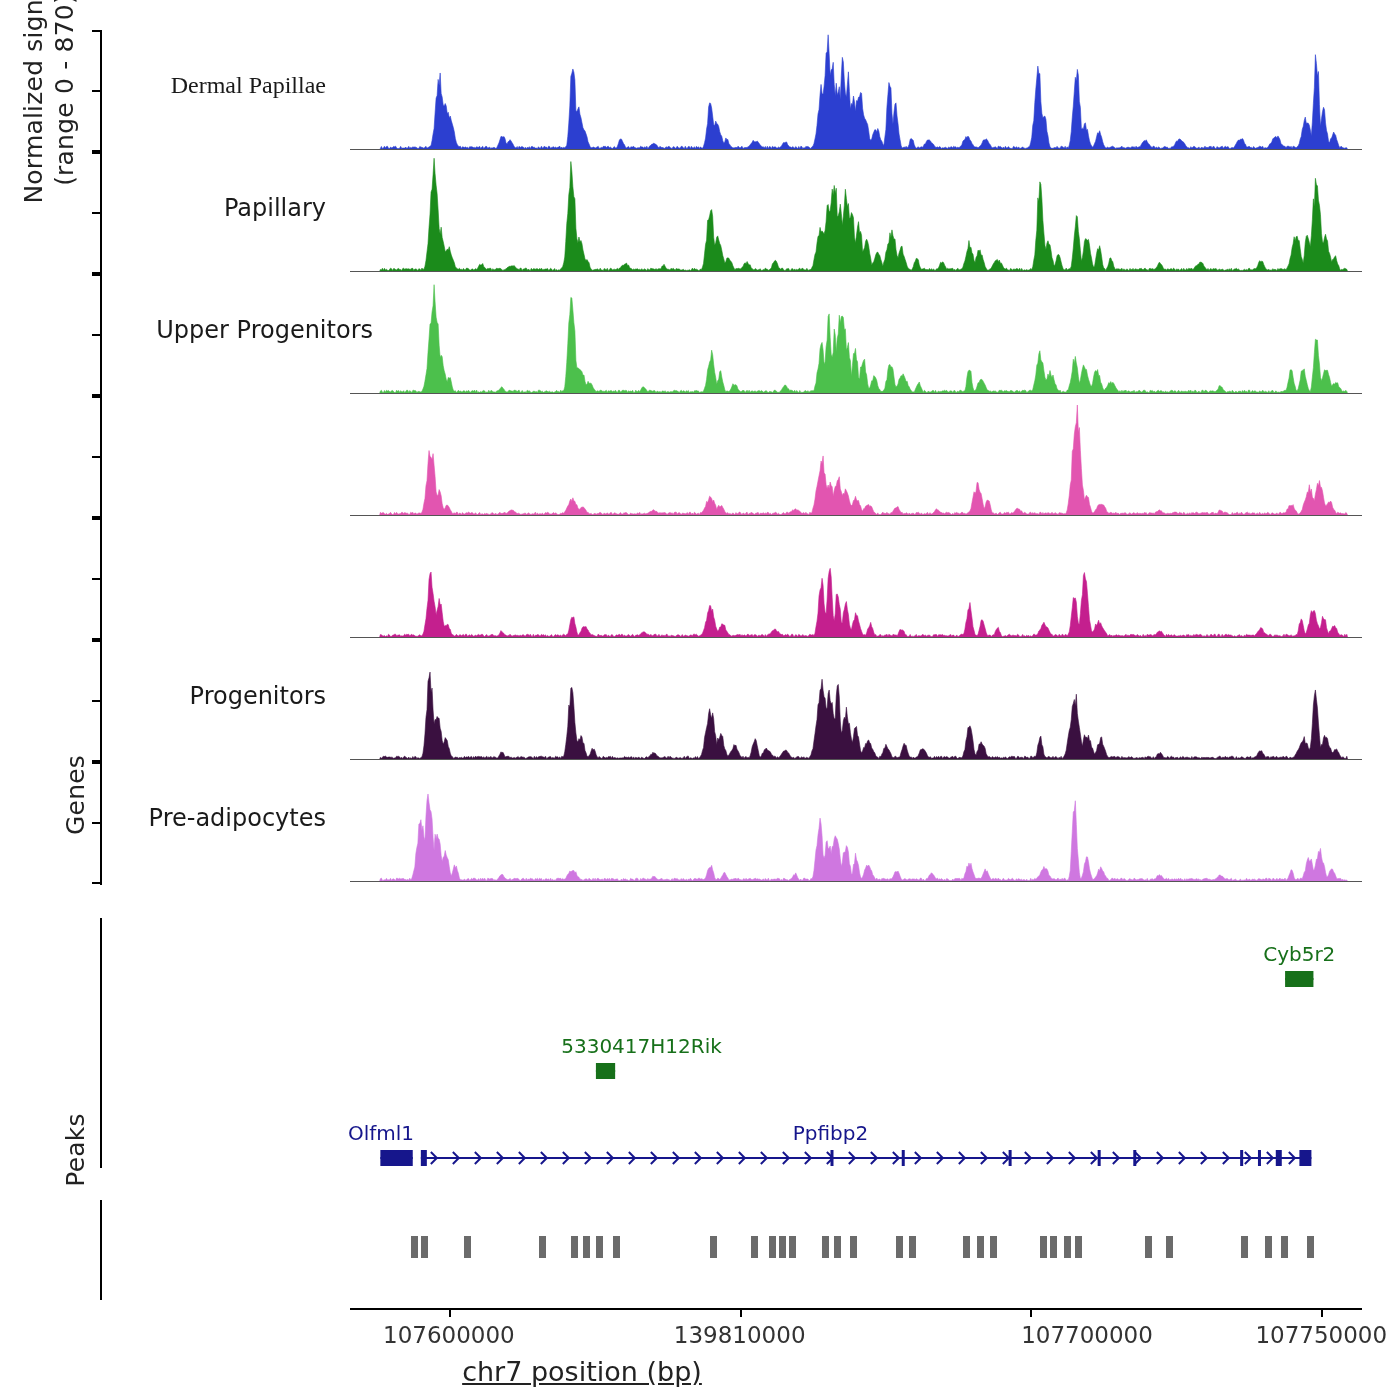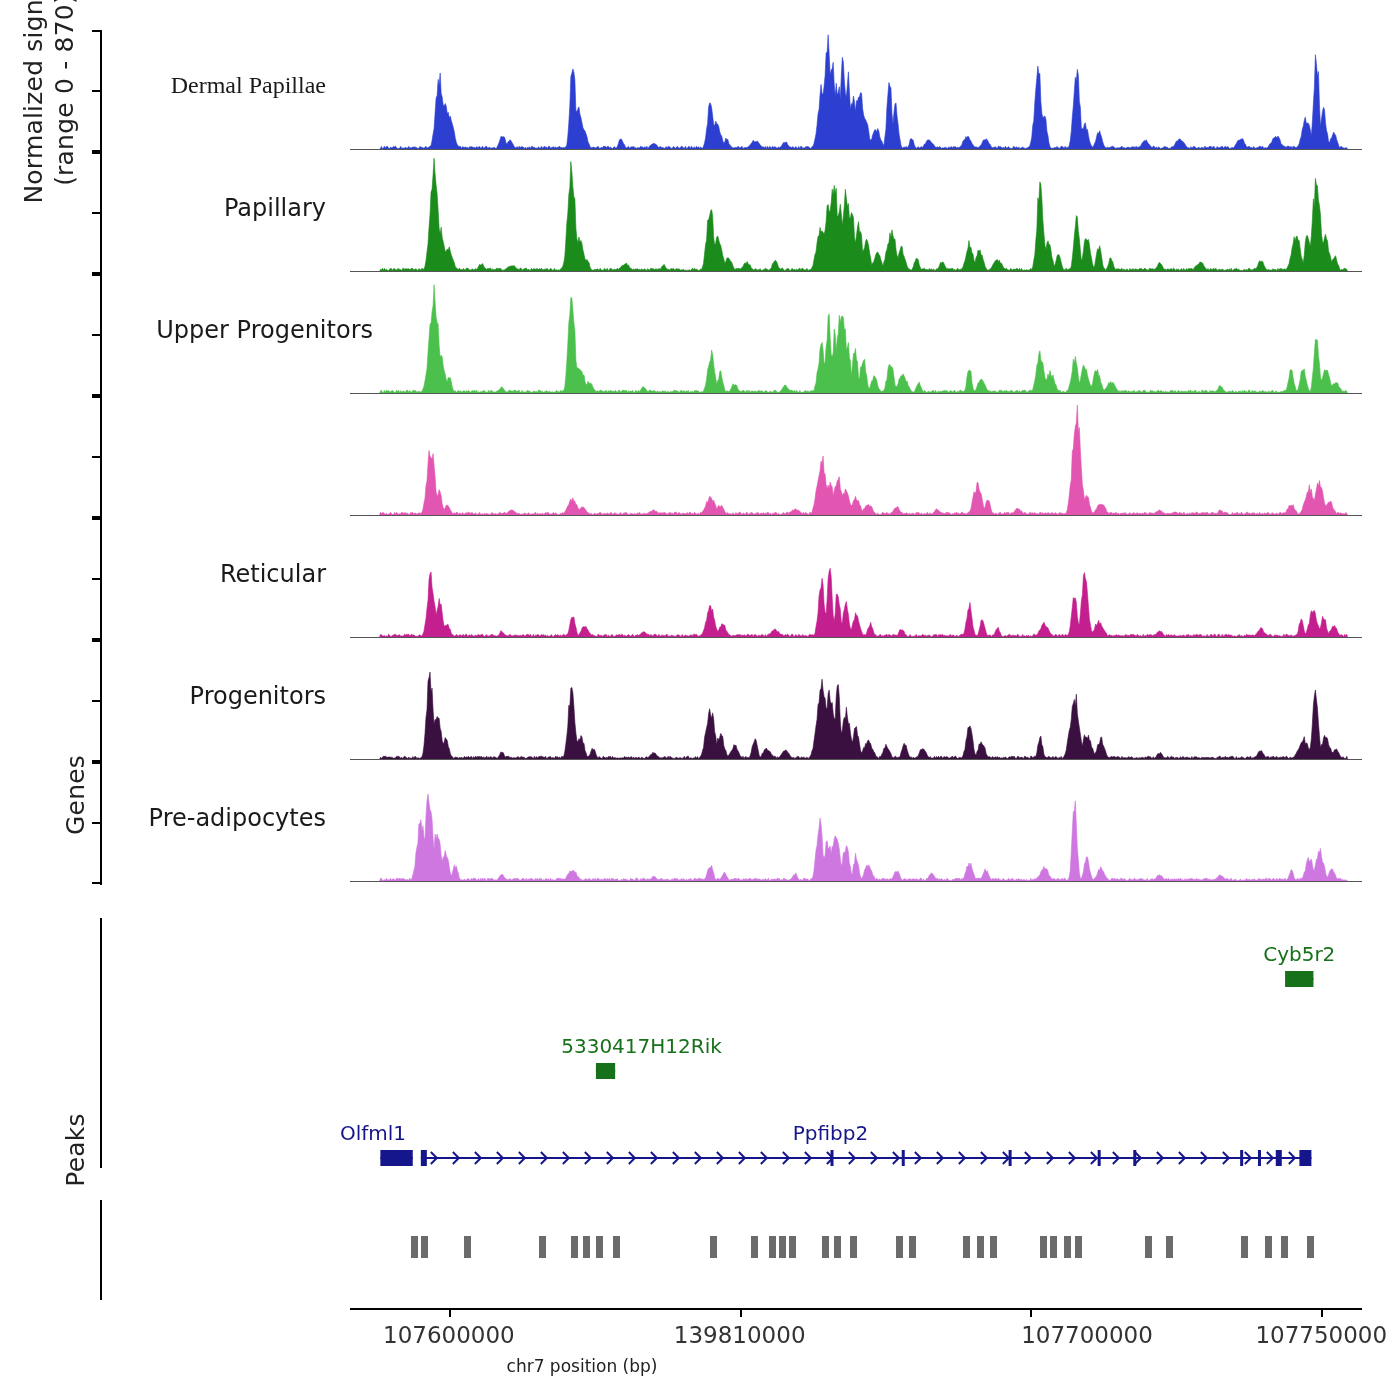--- a/index.html
+++ b/index.html
@@ -138,22 +138,23 @@
     color: #333;
     transform: translateX(-50%);
     white-space: nowrap;
   }
   .xlabel {
     position: absolute;
     left: 0;
     top: 1356px;
     width: 1164px;
     text-align: center;
-    font-size: 17px;
+    font-size: 27px;
     color: #222;
+    text-decoration: underline;
   }
 </style>
 </head>
 <body>
 
 <div id="root">
 
   <div class="ylabel">Normalized signal
 (range 0 - 870)</div>
 
@@ -352,20 +353,19 @@
       <div class="xtick" style="left: 1030.48px;"></div>
       <div class="xticklabel" style="left: 1087px;">107700000</div>
       <div class="xtick" style="left: 1321.29px;"></div>
       <div class="xticklabel" style="left: 1321.29px;">107750000</div>
     </div>
   <div class="xlabel">chr7 position (bp)</div>
 
 <div class="track-label" style="top: 72px; left: 0px; width: 340px; padding-right: 14px; box-sizing: border-box; font-family: Liberation Serif, serif;">Dermal Papillae</div>
     <div class="track-label" style="top: 194px; left: 0px; width: 340px; padding-right: 14px; box-sizing: border-box;">Papillary</div>
     <div class="track-label" style="top: 316px; left: 0px; width: 340px; padding-right: 14px; box-sizing: border-box; margin-left: 47px;">Upper Progenitors</div>
-    <div class="track-label" style="top: 560px; left: 0px; width: 340px; padding-right: 14px; box-sizing: border-box;">Reticular</div>
     <div class="track-label" style="top: 682px; left: 0px; width: 340px; padding-right: 14px; box-sizing: border-box;">Progenitors</div>
     <div class="track-label" style="top: 804px; left: 0px; width: 340px; padding-right: 14px; box-sizing: border-box;">Pre-adipocytes</div>
     <div class="gene-name green" style="left: 1299.26px; transform: translateX(-50%); top: 942px;">Cyb5r2</div>
     <div class="gene-name green" style="left: 605.53px; transform: translateX(-50%); top: 1034px; margin-left: 36px;">5330417H12Rik</div>
-    <div class="gene-name blue" style="left: 373px; transform: translateX(-50%); top: 1121px; text-align: center;">Olfml1</div>
+    <div class="gene-name blue" style="left: 381px; transform: translateX(-50%); top: 1121px; text-align: center;">Olfml1</div>
     <div class="gene-name blue" style="left: 830.498px; transform: translateX(-50%); top: 1121px;">Ppfibp2</div>
   </div>
 
 </body></html>

